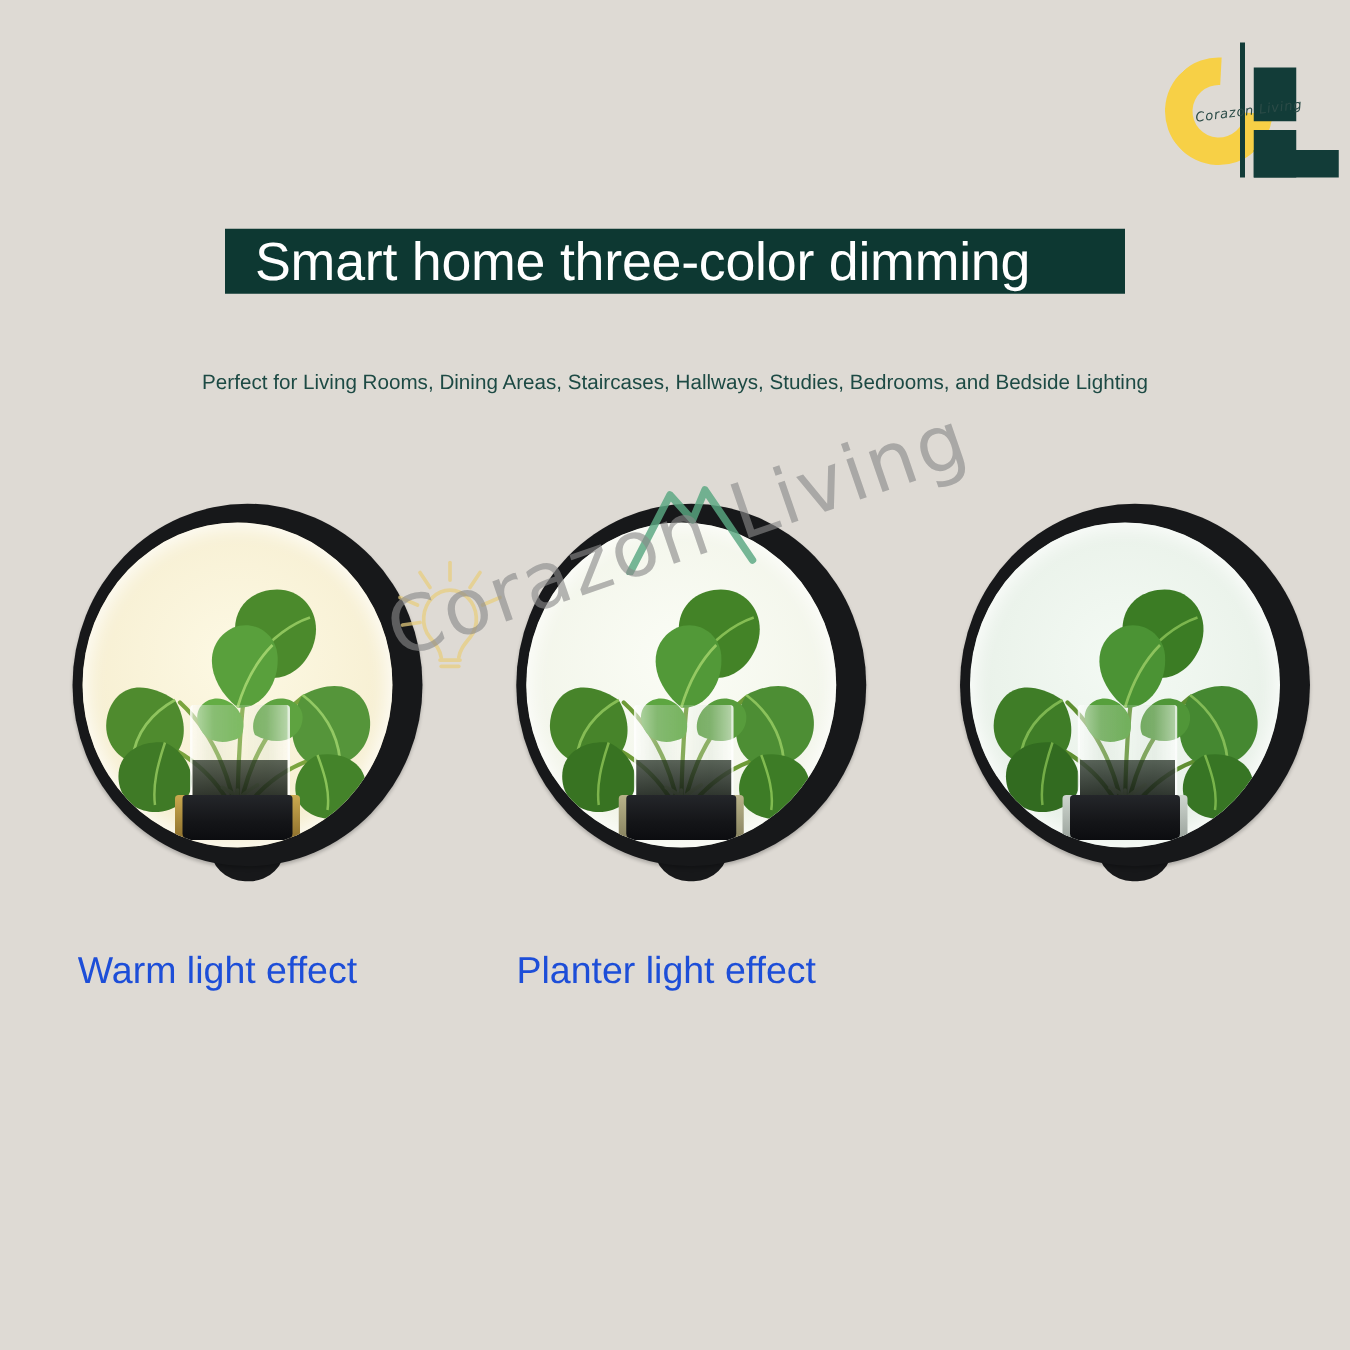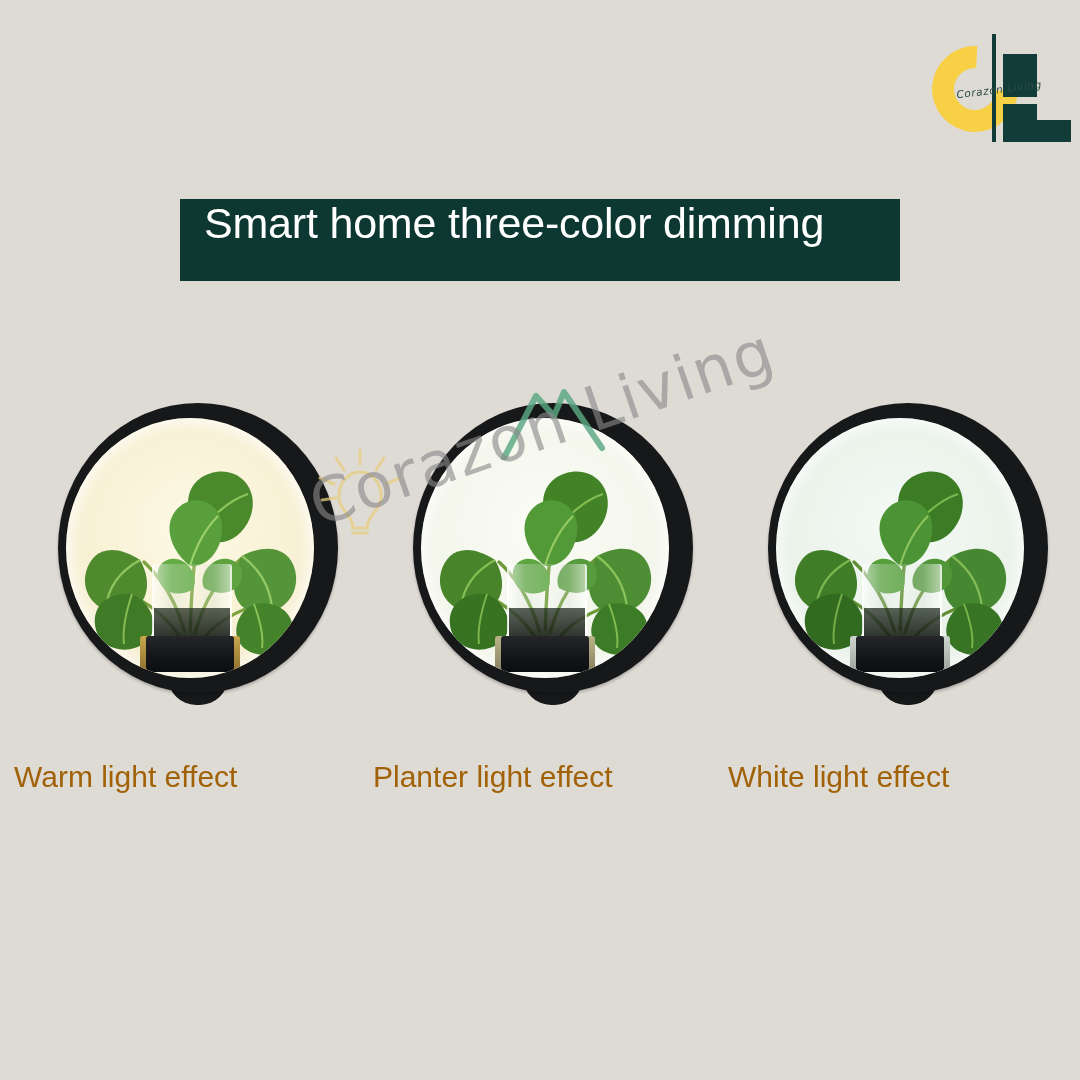--- a/index.html
+++ b/index.html
@@ -29,23 +29,23 @@
   .logo-word{
     position:absolute;left:28px;top:48px;width:104px;
     font-family:"DejaVu Sans", sans-serif;
     font-size:10.5px;letter-spacing:.6px;color:#2b4b47;
     font-style:italic;white-space:nowrap;
     transform:rotate(-7deg);
   }
 
   
   .title-banner{
-    position:absolute;left:180px;top:199px;width:720px;height:82px;
+    position:absolute;left:180px;top:183px;width:720px;height:52px;
     background:#0d3832;
-    display:flex;align-items:flex-start;
+    display:flex;align-items:flex-end;
   }
   .title-text{
     color:#ffffff;
     font-size:43px;
     font-weight:400;
     letter-spacing:-0.2px;
     padding-left:24px;
     white-space:nowrap;
     font-family:"Liberation Sans", sans-serif;
   }
@@ -118,22 +118,22 @@
   
   .mount{
     position:absolute;left:118px;top:268px;width:60px;height:34px;
     background:#17181a;
     border-radius:0 0 28px 28px;
   }
 
   
   .captions{position:absolute;left:0;top:760px;width:1080px;height:46px;}
   .caption{
-    position:absolute;top:0;width:320px;
-    color:#a16207;font-size:30px;white-space:nowrap;
+    position:absolute;top:0;width:320px;text-align:center;
+    color:#1d4ed8;font-size:30px;white-space:nowrap;
   }
   .cap-1{left:14px;}
   .cap-2{left:373px;}
   .cap-3{left:728px;}
 
   
   .watermark{
     position:absolute;left:312px;top:392px;width:400px;height:180px;
     pointer-events:none;
   }
@@ -159,20 +159,21 @@
     <div class="logo-l-vert"></div>
     <div class="logo-l-horz"></div>
     <div class="logo-word">Corazon Living</div>
   </div>
 
   <div class="title-banner">
     <div class="title-text">Smart home three-color dimming</div>
   </div>
 
   <div class="subtitle">
+    <div class="sub-line">Perfect for Living Rooms, Dining Areas, Staircases, Hallways, Studies, Bedrooms, and Bedside Lighting</div>
   </div>
 
   <div class="lamps">
 
     <div class="lamp lamp-1">
       <div class="mount"></div>
       <div class="ring"></div>
       <div class="inner glow-warm">
         <div class="rim-light"></div>
         <div class="plant">
@@ -327,16 +328,15 @@
     </svg>
     <svg class="wm-roof" viewBox="0 0 110 74" xmlns="http://www.w3.org/2000/svg">
       <path d="M6 72 L38 10 L56 30 L66 6 L104 62" stroke="#5aa882" stroke-width="6" fill="none" stroke-linecap="round" stroke-linejoin="round"></path>
     </svg>
     <div class="wm-text">Corazon Living</div>
   </div>
 
   <div class="captions">
     <div class="caption cap-1">Warm light effect</div>
     <div class="caption cap-2">Planter light effect</div>
-    <div class="caption cap-3">White light effect</div>
   </div>
 
 </div>
 
 </body></html>

